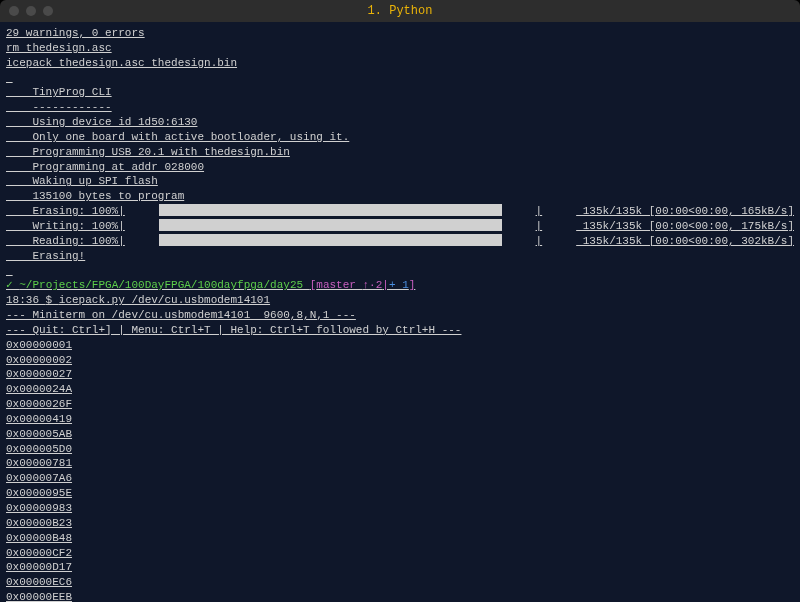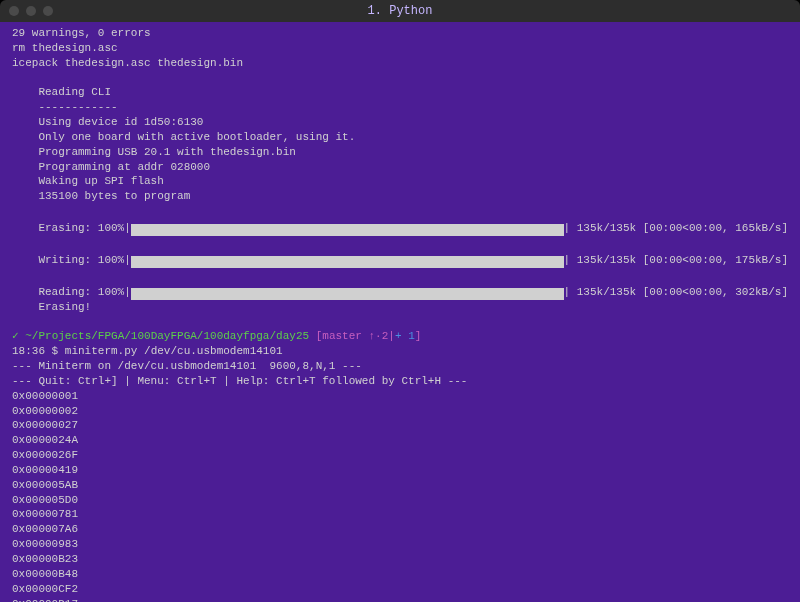--- a/index.html
+++ b/index.html
@@ -29,49 +29,51 @@
     .light {
       width: 10px;
       height: 10px;
       border-radius: 50%;
       background: #4a4a4a;
     }
     .title {
       position: absolute;
       width: 100%;
       text-align: center;
-      color: #c4b5fd;
+      color: #eab308;
       font-size: 12px;
       pointer-events: none;
     }
     .term {
-      background: #4c1d95;
-      padding: 4px 12px;
+      background: #0f172a;
+      padding: 4px 6px;
       height: calc(100% - 22px);
       overflow: hidden;
+      text-decoration: underline;
     }
     .line {
       white-space: pre;
       line-height: 1.35;
     }
     .progress-row {
       display: flex;
-      align-items: flex-end;
+      align-items: flex-start;
       white-space: pre;
       line-height: 1.35;
+      gap: 34px;
     }
     .progress-label { }
     .progress-bar {
       background: #d0d0d0;
       height: 12px;
       flex: 1;
       margin: 0 0;
       display: inline-block;
     }
-    .progress-stats { margin-left: 0; margin-top: 17px; }
+    .progress-stats { margin-left: 0; }
     .green { color: #5dcf4a; }
     .magenta { color: #c75fbf; }
     .blue { color: #4a8fe0; }
     .prompt-row {
       white-space: pre;
       line-height: 1.35;
     }
   </style>
 </head>
 <body>
@@ -83,21 +85,21 @@
     <div class="light"></div>
   </div>
   <div class="title">1. Python</div>
 </div>
 
 <div class="term">
   <div class="line">29 warnings, 0 errors</div>
   <div class="line">rm thedesign.asc</div>
   <div class="line">icepack thedesign.asc thedesign.bin</div>
   <div class="line"> </div>
-  <div class="line">    Reading CLI</div>
+  <div class="line">    TinyProg CLI</div>
   <div class="line">    ------------</div>
   <div class="line">    Using device id 1d50:6130</div>
   <div class="line">    Only one board with active bootloader, using it.</div>
   <div class="line">    Programming USB 20.1 with thedesign.bin</div>
   <div class="line">    Programming at addr 028000</div>
   <div class="line">    Waking up SPI flash</div>
   <div class="line">    135100 bytes to program</div>
 
   <div class="progress-row">
     <span class="progress-label">    Erasing: 100%|</span><span class="progress-bar"></span><span>|</span><span class="progress-stats"> 135k/135k [00:00&lt;00:00, 165kB/s]</span>
@@ -107,35 +109,36 @@
   </div>
   <div class="progress-row">
     <span class="progress-label">    Reading: 100%|</span><span class="progress-bar"></span><span>|</span><span class="progress-stats"> 135k/135k [00:00&lt;00:00, 302kB/s]</span>
   </div>
 
   <div class="line">    Erasing!</div>
   <div class="line"> </div>
 
   <div class="prompt-row"><span class="green">✓ </span><span class="green">~/Projects/FPGA/100DayFPGA/100dayfpga/day25 </span><span class="magenta">[</span><span class="magenta">master </span><span class="magenta">↑·2</span><span class="magenta">|</span><span class="blue">+ 1</span><span class="magenta">]</span></div>
 
-  <div class="prompt-row"><span>18:36 </span><span>$ </span><span>miniterm.py /dev/cu.usbmodem14101</span></div>
+  <div class="prompt-row"><span>18:36 </span><span>$ </span><span>icepack.py /dev/cu.usbmodem14101</span></div>
 
   <div class="line">--- Miniterm on /dev/cu.usbmodem14101  9600,8,N,1 ---</div>
   <div class="line">--- Quit: Ctrl+] | Menu: Ctrl+T | Help: Ctrl+T followed by Ctrl+H ---</div>
 
   <div class="line">0x00000001</div>
   <div class="line">0x00000002</div>
   <div class="line">0x00000027</div>
   <div class="line">0x0000024A</div>
   <div class="line">0x0000026F</div>
   <div class="line">0x00000419</div>
   <div class="line">0x000005AB</div>
   <div class="line">0x000005D0</div>
   <div class="line">0x00000781</div>
   <div class="line">0x000007A6</div>
+  <div class="line">0x0000095E</div>
   <div class="line">0x00000983</div>
   <div class="line">0x00000B23</div>
   <div class="line">0x00000B48</div>
   <div class="line">0x00000CF2</div>
   <div class="line">0x00000D17</div>
   <div class="line">0x00000EC6</div>
   <div class="line">0x00000EEB</div>
 
 </div>
 

